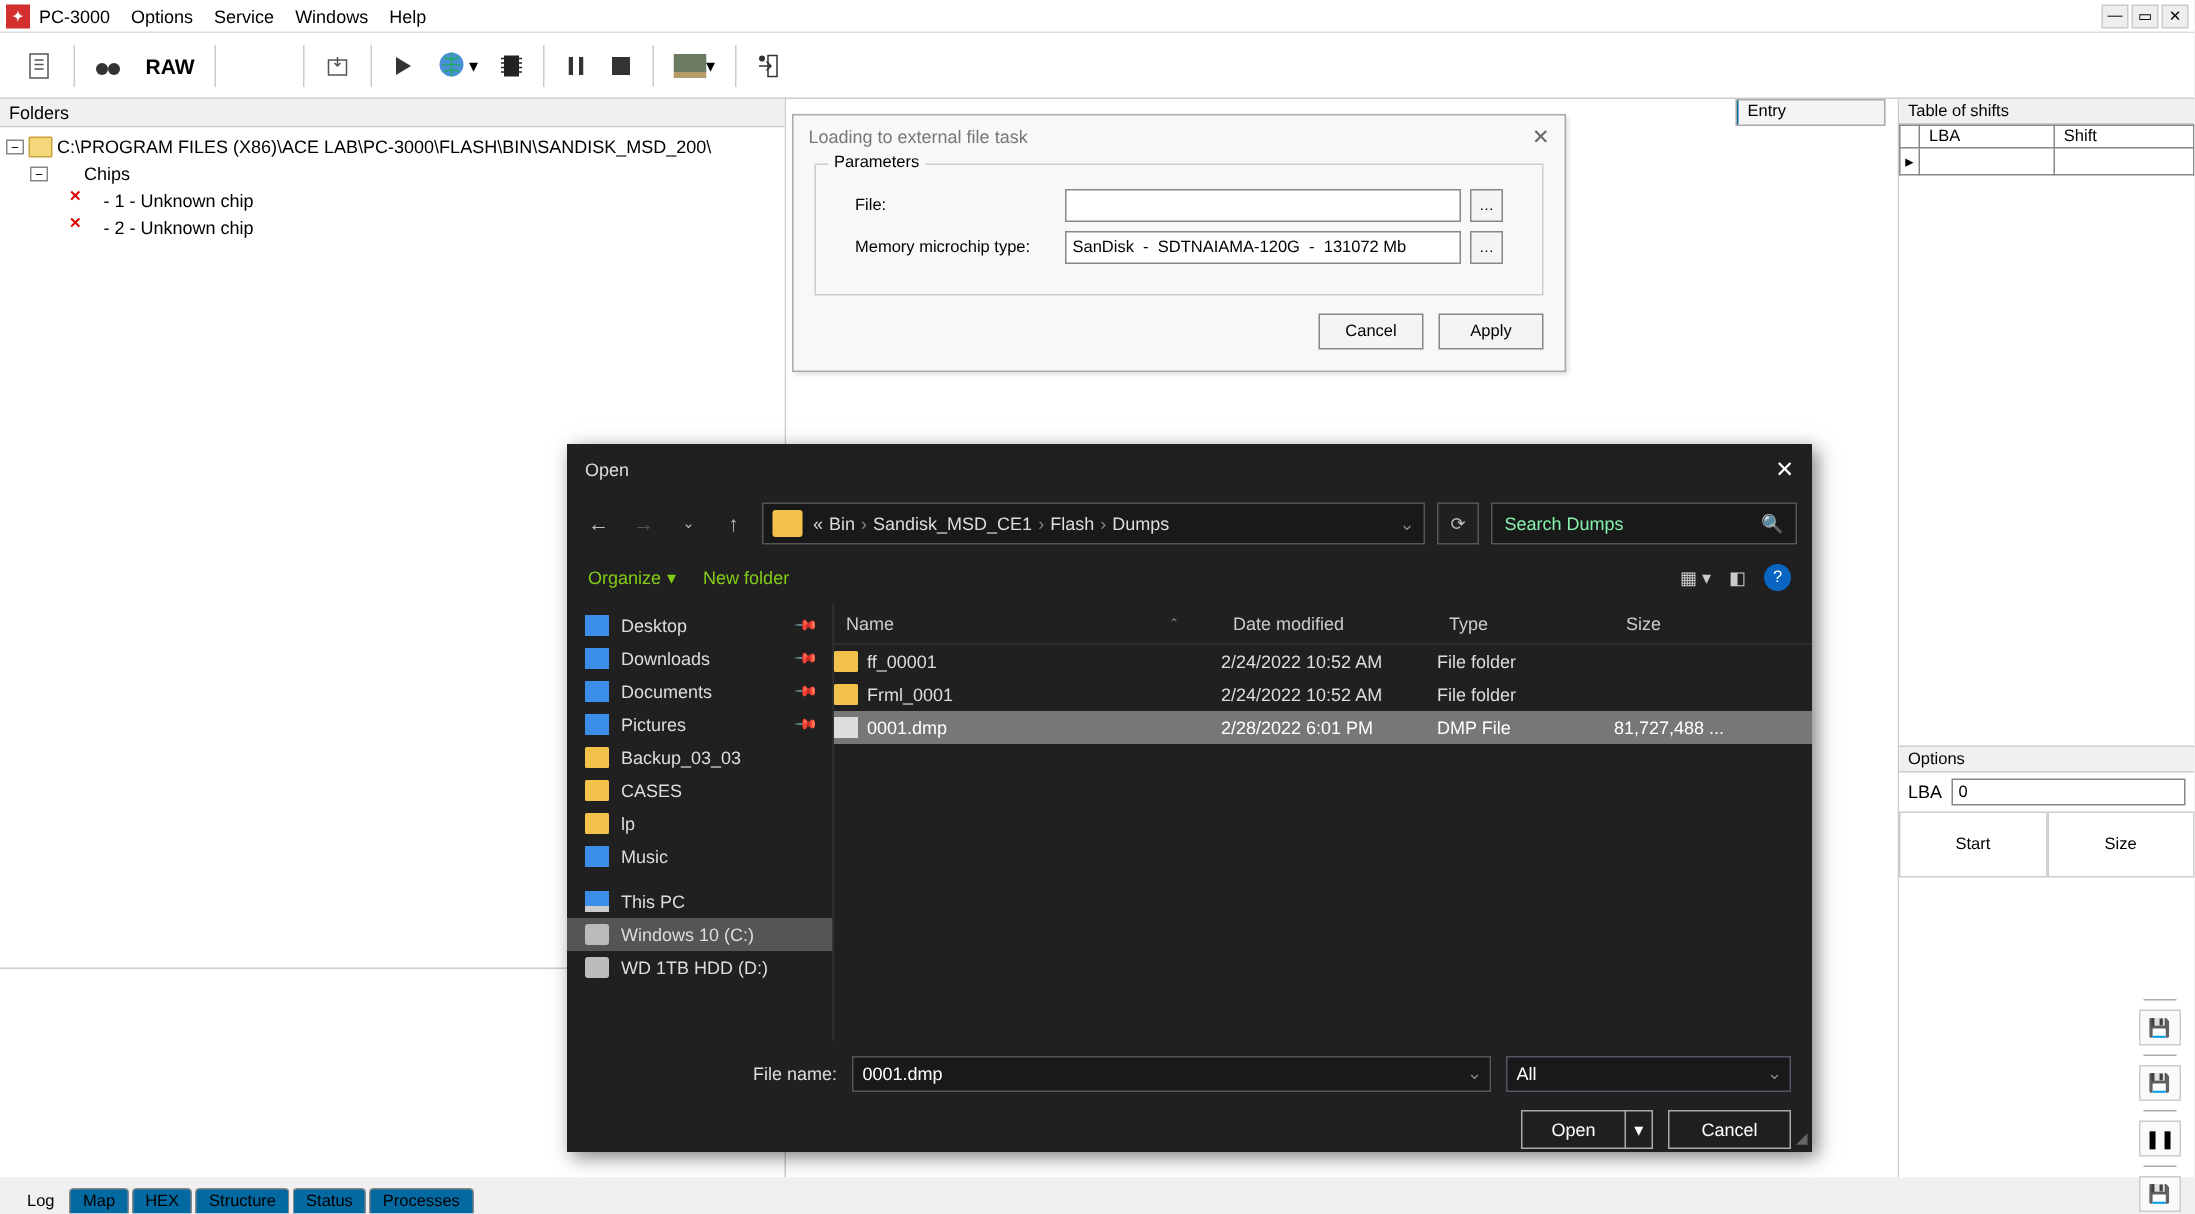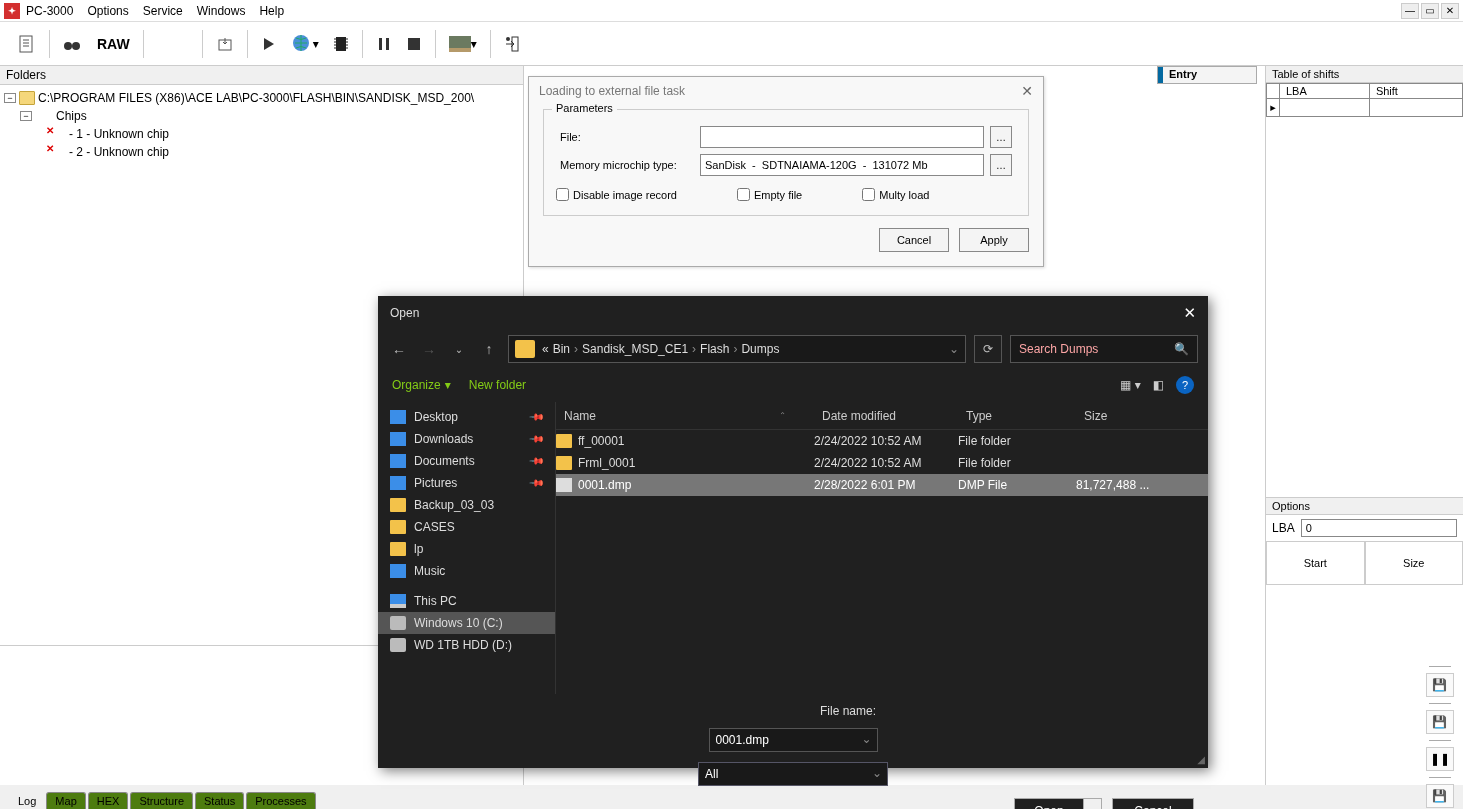--- a/index.html
+++ b/index.html
@@ -28,66 +28,66 @@
 .tree-toggle { width: 12px; text-align: center; font-size: 9px; border: 1px solid #888; height: 10px; line-height: 8px; margin-right: 3px; cursor: default; }
 .tree-icon { width: 16px; height: 14px; display: inline-block; margin-right: 3px; position: relative; }
 .folder-open-icon { background: #f5d77b; border: 1px solid #c5a43b; border-radius: 1px; }
 .chip-icon { width: 14px; height: 10px; background: #222; position: relative; }
 .red-x { color: #d00; font-weight: bold; font-size: 10px; position: absolute; left: -2px; top: -2px; }
 .chip-wrap { position: relative; display: inline-block; width: 18px; height: 14px; margin-right: 3px; }
 
 
 .center-pane { flex: 1; background: #fff; position: relative; }
 .entry-hdr { position: absolute; top: 0; left: 633px; width: 100px; height: 18px; border: 1px solid #aaa; display: flex; font-size: 11px; background: #f4f4f4; }
-.entry-col { border-left: 5px solid #0369a1; padding: 1px 6px; font-weight: bold; }
+.entry-col { border-left: 1px solid #0369a1; padding: 1px 6px; }
 
 .right-pane { width: 198px; border-left: 1px solid #ccc; background: #fff; display: flex; flex-direction: column; }
 .panel-hdr { background: #f0f0f0; padding: 2px 6px; border-bottom: 1px solid #ccc; font-size: 11px; }
 .shifts-table { font-size: 11px; }
 .shifts-table th { border: 1px solid #888; padding: 1px 6px; text-align: left; font-weight: normal; background: #fff; }
 .shifts-table td { border: 1px solid #888; height: 18px; }
 .shifts-body { flex: 1; overflow: auto; }
 .versions { border-top: 1px solid #ccc; }
 .ver-row { display: flex; align-items: center; padding: 4px 6px; gap: 6px; }
 .ver-input { flex: 1; border: 1px solid #888; height: 18px; padding: 0 4px; font-size: 11px; }
 .ver-cols { display: flex; font-size: 11px; }
 .ver-cols div { flex: 1; border: 1px solid #ccc; text-align: center; padding: 15px; }
 
 
 .bottom-tabs { position: absolute; bottom: 0; left: 0; right: 0; height: 24px; background: #f0f0f0; display: flex; align-items: flex-end; padding-left: 10px; }
-.btab { border: 1px solid #888; border-bottom: none; padding: 2px 8px; background: #4d7c0f; margin-right: 2px; font-size: 11px; border-radius: 3px 3px 0 0; }
+.btab { border: 1px solid #888; border-bottom: none; padding: 2px 8px; background: #0369a1; margin-right: 2px; font-size: 11px; border-radius: 3px 3px 0 0; }
 .btab.first { background: #f0f0f0; border: none; }
 
 
 .dlg-loading { position: absolute; left: 528px; top: 76px; width: 516px; background: #f8f8f8; border: 1px solid #aaa; box-shadow: 1px 1px 3px rgba(0,0,0,0.15); }
 .dlg-title { padding: 6px 10px; color: #777; display: flex; justify-content: space-between; align-items: center; font-size: 12px; }
 .dlg-close { font-size: 14px; color: #666; cursor: default; }
 .dlg-body { padding: 4px 14px 14px; }
 .fieldset { border: 1px solid #ccc; padding: 10px 12px 14px; position: relative; }
 .fieldset-label { position: absolute; top: -8px; left: 8px; background: #f8f8f8; padding: 0 4px; font-size: 11px; }
-.frow { display: flex; align-items: center; margin: 6px 4px; }
+.frow { display: flex; align-items: center; margin: 6px 14px; }
 .flabel { width: 140px; font-size: 11px; }
 .finput { flex: 1; height: 22px; border: 1px solid #888; background: #fff; padding: 0 4px; font-size: 11px; }
 .fbtn { width: 22px; height: 22px; border: 1px solid #888; margin-left: 6px; display: flex; align-items: center; justify-content: center; background: #f4f4f4; font-size: 10px; }
 .chk-row { display: flex; gap: 60px; margin-top: 12px; font-size: 11px; align-items: center; }
 .chk-row label { display: flex; align-items: center; gap: 4px; }
 .dlg-btns { display: flex; justify-content: flex-end; gap: 10px; margin-top: 12px; }
 .dlg-btn { width: 70px; height: 24px; border: 1px solid #888; background: #f4f4f4; font-size: 11px; }
 
 
 .dlg-open { position: absolute; left: 378px; top: 296px; width: 830px; height: 472px; background: #202020; color: #ddd; font-size: 12px; box-shadow: 3px 3px 12px rgba(0,0,0,0.5); }
 .dlg-open .dark-title { height: 34px; display: flex; align-items: center; padding: 0 12px; justify-content: space-between; }
 .dark-close { font-size: 15px; color: #fff; cursor: default; }
 .nav-row { height: 38px; display: flex; align-items: center; padding: 0 10px; gap: 8px; }
 .nav-arrow { width: 22px; text-align: center; color: #bbb; font-size: 14px; cursor: default; }
 .crumbs { flex: 1; background: #191919; height: 28px; border: 1px solid #555; display: flex; align-items: center; padding: 0 6px; gap: 4px; font-size: 12px; }
 .crumb-sep { color: #888; }
 .crumb-folder { width: 20px; height: 18px; background: #f3c24a; border-radius: 2px; margin-right: 3px; }
 .refresh-box { width: 28px; height: 28px; border: 1px solid #555; display: flex; align-items: center; justify-content: center; color: #bbb; }
-.search-box { width: 188px; height: 28px; background: #191919; border: 1px solid #555; display: flex; align-items: center; padding: 0 8px; color: #fca5a5; }
+.search-box { width: 204px; height: 28px; background: #191919; border: 1px solid #555; display: flex; align-items: center; padding: 0 8px; color: #86efac; }
 .search-box .sicon { margin-left: auto; }
 .toolbar2 { height: 34px; display: flex; align-items: center; padding: 0 14px; gap: 18px; }
 .toolbar2 .drop { color: #84cc16; font-size: 12px; display: flex; align-items: center; gap: 4px; }
 .toolbar2 .right-tools { margin-left: auto; display: flex; gap: 12px; align-items: center; }
 .help-icon { width: 18px; height: 18px; border-radius: 50%; background: #0a64c2; color: #fff; display: flex; align-items: center; justify-content: center; font-size: 11px; }
 .body2 { display: flex; height: 292px; }
 .sidebar2 { width: 178px; border-right: 1px solid #333; overflow-y: auto; padding: 4px 0; }
 .sb-item { display: flex; align-items: center; gap: 8px; padding: 4px 12px; cursor: default; }
 .sb-item.sel { background: #555; }
 .sb-icon { width: 16px; height: 14px; display: inline-block; }
@@ -103,21 +103,21 @@
 .fl-col-date { width: 144px; }
 .fl-col-type { width: 118px; }
 .fl-col-size { width: 100px; }
 .sort-arrow { margin-left: auto; margin-right: 20px; font-size: 8px; color: #888; }
 .fl-row { display: flex; height: 22px; align-items: center; font-size: 12px; }
 .fl-row.sel { background: #777; color: #fff; }
 .fl-icon { width: 16px; height: 14px; display: inline-block; margin-right: 6px; }
 .fl-folder-icon { background: #f3c24a; border-radius: 1px; }
 .fl-file-icon { background: #ddd; }
 .footer2 { padding: 10px 14px; }
-.fn-row { display: flex; align-items: center; gap: 10px; flex-direction: column; }
+.fn-row { display: flex; align-items: center; gap: 10px; }
 .fn-label { width: auto; text-align: right; margin-left: 110px; }
 .fn-input { flex: 1; height: 24px; background: #191919; border: 1px solid #555; color: #fff; padding: 0 6px; font-size: 12px; }
 .fn-select { width: 190px; height: 24px; background: #191919; border: 1px solid #556; color: #fff; padding: 0 6px; font-size: 12px; }
 .open-btns { display: flex; justify-content: flex-end; gap: 10px; margin-top: 12px; }
 .open-btn { width: 82px; height: 26px; background: #202020; border: 1px solid #aaa; color: #fff; font-size: 12px; display: flex; align-items: center; justify-content: center; }
 .open-btn.split { width: 70px; }
 .open-drop { width: 18px; height: 26px; border: 1px solid #aaa; border-left: none; display: flex; align-items: center; justify-content: center; color: #fff; }
 .resize-grip { position: absolute; right: 3px; bottom: 3px; color: #666; font-size: 10px; }
 
 
@@ -309,34 +309,20 @@
       <div class="frow">
         <span class="flabel">File:</span>
         <input class="finput" style="">
         <button class="fbtn">…</button>
       </div>
       <div class="frow">
         <span class="flabel">Memory microchip type:</span>
         <input class="finput" readonly="" value="SanDisk  -  SDTNAIAMA-120G  -  131072 Mb" style="">
         <button class="fbtn">…</button>
       </div>
-      <div class="chk-row">
-        <label>
-            <input type="checkbox" style=""> 
-            <span>Disable image record</span>
-          </label>
-        <label>
-            <input type="checkbox" style=""> 
-            <span>Empty file</span>
-          </label>
-        <label>
-            <input type="checkbox" style=""> 
-            <span>Multy load</span>
-          </label>
-      </div>
     </div>
     <div class="dlg-btns">
       <button class="dlg-btn">Cancel</button>
       <button class="dlg-btn">Apply</button>
     </div>
   </div>
 </div>
 
 <div class="dlg-open">
   <div class="dark-title">

